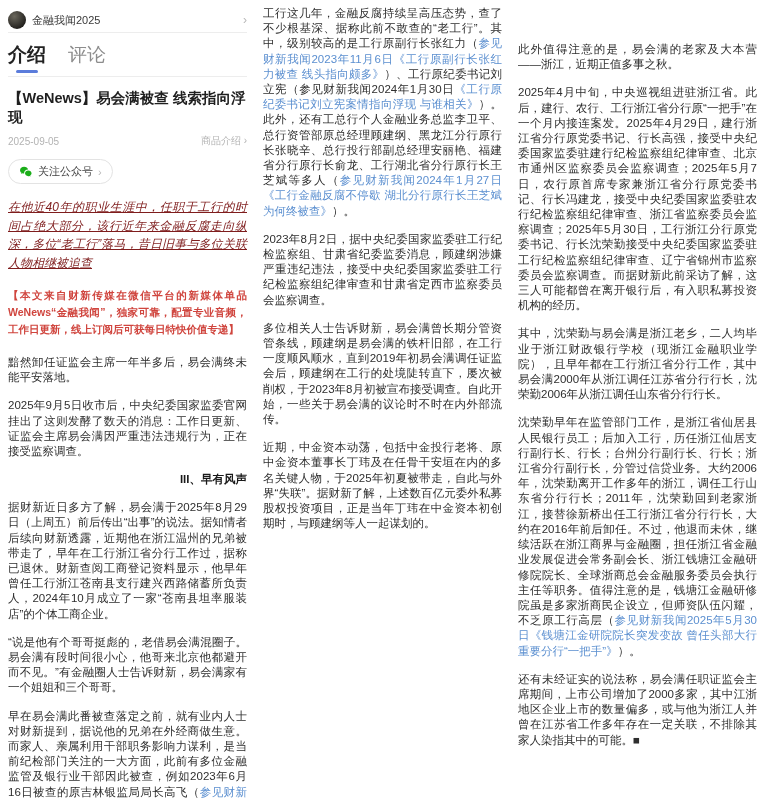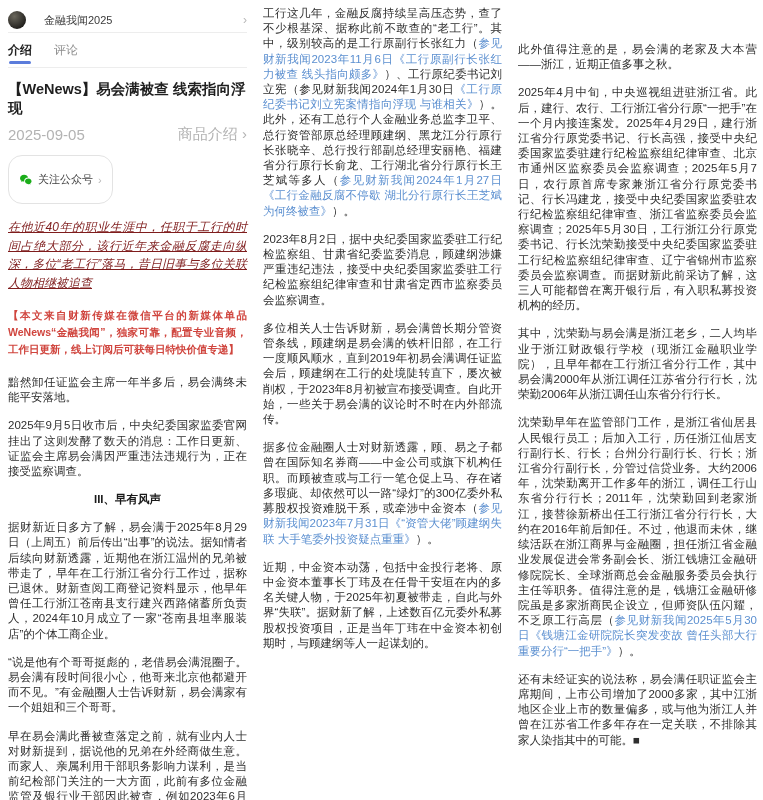--- a/index.html
+++ b/index.html
@@ -1,42 +1,42 @@
 <!DOCTYPE html>
 <html><head>
 <meta charset="utf-8">
 <style>
   html,body{margin:0;padding:0;background:#fff;}
   body{width:763px;height:800px;overflow:hidden;font-family:"Liberation Sans","DejaVu Sans",sans-serif;}
   .page{display:flex;padding:6px 8px 0;gap:16px;}
   .col{width:239px;flex:none;}
 
   
-  .acct{display:flex;align-items:center;height:24px;margin-top:2px;gap:12px;}
+  .acct{display:flex;align-items:center;height:24px;margin-top:2px;}
   .avatar{width:18px;height:18px;border-radius:50%;background:radial-gradient(circle at 35% 30%,#6a675c,#23211e 72%);margin-right:6px;flex:none;}
   .acct-name{font-size:11px;color:#3a3a3a;flex:1;}
   .acct-chev{color:#b8b8b8;font-size:12px;line-height:1;}
   .hr{border-bottom:1px solid #ededed;}
   .tabs{display:flex;gap:22px;padding-top:9px;}
-  .tab{font-size:12px;color:#8d8d8d;padding-bottom:8px;cursor:pointer;}
+  .tab{font-size:19px;color:#8d8d8d;padding-bottom:8px;cursor:pointer;}
   .tab.active{color:#222;font-weight:bold;position:relative;}
   .tab.active::after{content:"";position:absolute;left:50%;transform:translateX(-50%);bottom:3px;width:22px;height:3px;border-radius:2px;background:#5b7cdb;}
   .title{font-size:14.5px;font-weight:bold;color:#1f1f1f;margin:12px 0 7px;letter-spacing:0;}
-  .meta{display:flex;justify-content:space-between;align-items:center;font-size:15px;color:#b3b3b3;}
+  .meta{display:flex;justify-content:space-between;align-items:center;font-size:10px;color:#b3b3b3;}
   .meta .right{cursor:pointer;}
-  .follow{display:inline-flex;align-items:center;gap:5px;border:1px solid #e3e3e3;border-radius:14px;padding:16px 10px;margin:11px 0 4px;font-size:11px;color:#444;cursor:pointer;background:#fff;}
+  .follow{display:inline-flex;align-items:center;gap:5px;border:1px solid #e3e3e3;border-radius:14px;padding:4px 10px;margin:11px 0 4px;font-size:11px;color:#444;cursor:pointer;background:#fff;}
   .follow .chev{color:#b8b8b8;font-size:11px;}
   .wx-icon{width:14px;height:14px;display:inline-block;}
   .summary{font-style:italic;text-decoration:underline;font-size:12px;line-height:18.5px;color:#7f1d1d;margin:10px 0 15px;text-align:justify;}
   .promo{font-size:10.5px;line-height:17px;color:#d0453e;font-weight:bold;margin:1px 0 17px;text-align:justify;}
 
   
   .para{font-size:11.5px;line-height:15.2px;color:#2e2e2e;margin:0 0 13px;text-align:justify;}
   .para .link{color:#5b8fd0;cursor:pointer;}
-  .sec-h{text-align:center;font-weight:bold;font-size:11.5px;line-height:15px;color:#1a1a1a;margin:6px 0 13px;}
+  .sec-h{text-align:right;font-weight:bold;font-size:11.5px;line-height:15px;color:#1a1a1a;margin:6px 0 13px;}
   .gap-top{margin-top:36px;}
 </style>
 </head>
 <body>
 
 <div class="page">
 
   <div class="col">
     <div class="acct">
       <span class="avatar"></span>
@@ -77,21 +77,20 @@
         <p class="para"><span>据财新近日多方了解，易会满于2025年8月29日（上周五）前后传出“出事”的说法。据知情者后续向财新透露，近期他在浙江温州的兄弟被带走了，早年在工行浙江省分行工作过，据称已退休。财新查阅工商登记资料显示，他早年曾任工行浙江苍南县支行建兴西路储蓄所负责人，2024年10月成立了一家“苍南县坦率服装店”的个体工商企业。</span></p>
         <p class="para"><span>“说是他有个哥哥挺彪的，老借易会满混圈子。易会满有段时间很小心，他哥来北京他都避开而不见。”有金融圈人士告诉财新，易会满家有一个姐姐和三个哥哥。</span></p>
         <p class="para"><span>早在易会满此番被查落定之前，就有业内人士对财新提到，据说他的兄弟在外经商做生意。而家人、亲属利用干部职务影响力谋利，是当前纪检部门关注的一大方面，此前有多位金融监管及银行业干部因此被查，例如2023年6月16日被查的原吉林银监局局长高飞（</span><span class="link">参见财新我闻2024年7月13日《吉林银监局原局长高飞受贿案二审 亲属利用其影响力做生意争议》</span></p>
       </div>
   </div>
 
   <div class="col">
       <p class="para"><span>工行这几年，金融反腐持续呈高压态势，查了不少根基深、据称此前不敢查的“老工行”。其中，级别较高的是工行原副行长张红力（</span><span class="link">参见财新我闻2023年11月6日《工行原副行长张红力被查 线头指向颇多》</span><span>）、工行原纪委书记刘立宪（参见财新我闻2024年1月30日</span><span class="link">《工行原纪委书记刘立宪案情指向浮现 与谁相关》</span><span>）。此外，还有工总行个人金融业务总监李卫平、总行资管部原总经理顾建纲、黑龙江分行原行长张晓辛、总行投行部副总经理安丽艳、福建省分行原行长俞龙、工行湖北省分行原行长王芝斌等多人（</span><span class="link">参见财新我闻2024年1月27日《工行金融反腐不停歇 湖北分行原行长王芝斌为何终被查》</span><span>）。</span></p>
       <p class="para"><span>2023年8月2日，据中央纪委国家监委驻工行纪检监察组、甘肃省纪委监委消息，顾建纲涉嫌严重违纪违法，接受中央纪委国家监委驻工行纪检监察组纪律审查和甘肃省定西市监察委员会监察调查。</span></p>
       <p class="para"><span>多位相关人士告诉财新，易会满曾长期分管资管条线，顾建纲是易会满的铁杆旧部，在工行一度顺风顺水，直到2019年初易会满调任证监会后，顾建纲在工行的处境陡转直下，屡次被削权，于2023年8月初被宣布接受调查。自此开始，一些关于易会满的议论时不时在内外部流传。</span></p>
-      <p class="para"><span>据多位金融圈人士对财新透露，顾、易之子都曾在国际知名券商——中金公司或旗下机构任职。而顾被查或与工行一笔仓促上马、存在诸多瑕疵、却依然可以一路“绿灯”的300亿委外私募股权投资难脱干系，或牵涉中金资本（</span><span class="link">参见财新我闻2023年7月31日《“资管大佬”顾建纲失联 大手笔委外投资疑点重重》</span><span>）。</span></p>
       <p class="para"><span>近期，中金资本动荡，包括中金投行老将、原中金资本董事长丁玮及在任骨干安垣在内的多名关键人物，于2025年初夏被带走，自此与外界“失联”。据财新了解，上述数百亿元委外私募股权投资项目，正是当年丁玮在中金资本初创期时，与顾建纲等人一起谋划的。</span></p>
     </div>
 
   <div class="col">
       <p class="para gap-top"><span>此外值得注意的是，易会满的老家及大本营——浙江，近期正值多事之秋。</span></p>
       <p class="para"><span>2025年4月中旬，中央巡视组进驻浙江省。此后，建行、农行、工行浙江省分行原“一把手”在一个月内接连案发。2025年4月29日，建行浙江省分行原党委书记、行长高强，接受中央纪委国家监委驻建行纪检监察组纪律审查、北京市通州区监察委员会监察调查；2025年5月7日，农行原首席专家兼浙江省分行原党委书记、行长冯建龙，接受中央纪委国家监委驻农行纪检监察组纪律审查、浙江省监察委员会监察调查；2025年5月30日，工行浙江分行原党委书记、行长沈荣勤接受中央纪委国家监委驻工行纪检监察组纪律审查、辽宁省锦州市监察委员会监察调查。而据财新此前采访了解，这三人可能都曾在离开银行后，有入职私募投资机构的经历。</span></p>
       <p class="para"><span>其中，沈荣勤与易会满是浙江老乡，二人均毕业于浙江财政银行学校（现浙江金融职业学院），且早年都在工行浙江省分行工作，其中易会满2000年从浙江调任江苏省分行行长，沈荣勤2006年从浙江调任山东省分行行长。</span></p>
       <p class="para"><span>沈荣勤早年在监管部门工作，是浙江省仙居县人民银行员工；后加入工行，历任浙江仙居支行副行长、行长；台州分行副行长、行长；浙江省分行副行长，分管过信贷业务。大约2006年，沈荣勤离开工作多年的浙江，调任工行山东省分行行长；2011年，沈荣勤回到老家浙江，接替徐新桥出任工行浙江省分行行长，大约在2016年前后卸任。不过，他退而未休，继续活跃在浙江商界与金融圈，担任浙江省金融业发展促进会常务副会长、浙江钱塘江金融研修院院长、全球浙商总会金融服务委员会执行主任等职务。值得注意的是，钱塘江金融研修院虽是多家浙商民企设立，但师资队伍闪耀，不乏原工行高层（</span><span class="link">参见财新我闻2025年5月30日《钱塘江金研院院长突发变故 曾任头部大行重要分行“一把手”》</span><span>）。</span></p>
       <p class="para"><span>还有未经证实的说法称，易会满任职证监会主席期间，上市公司增加了2000多家，其中江浙地区企业上市的数量偏多，或与他为浙江人并曾在江苏省工作多年存在一定关联，不排除其家人染指其中的可能。■</span></p>
     </div>

